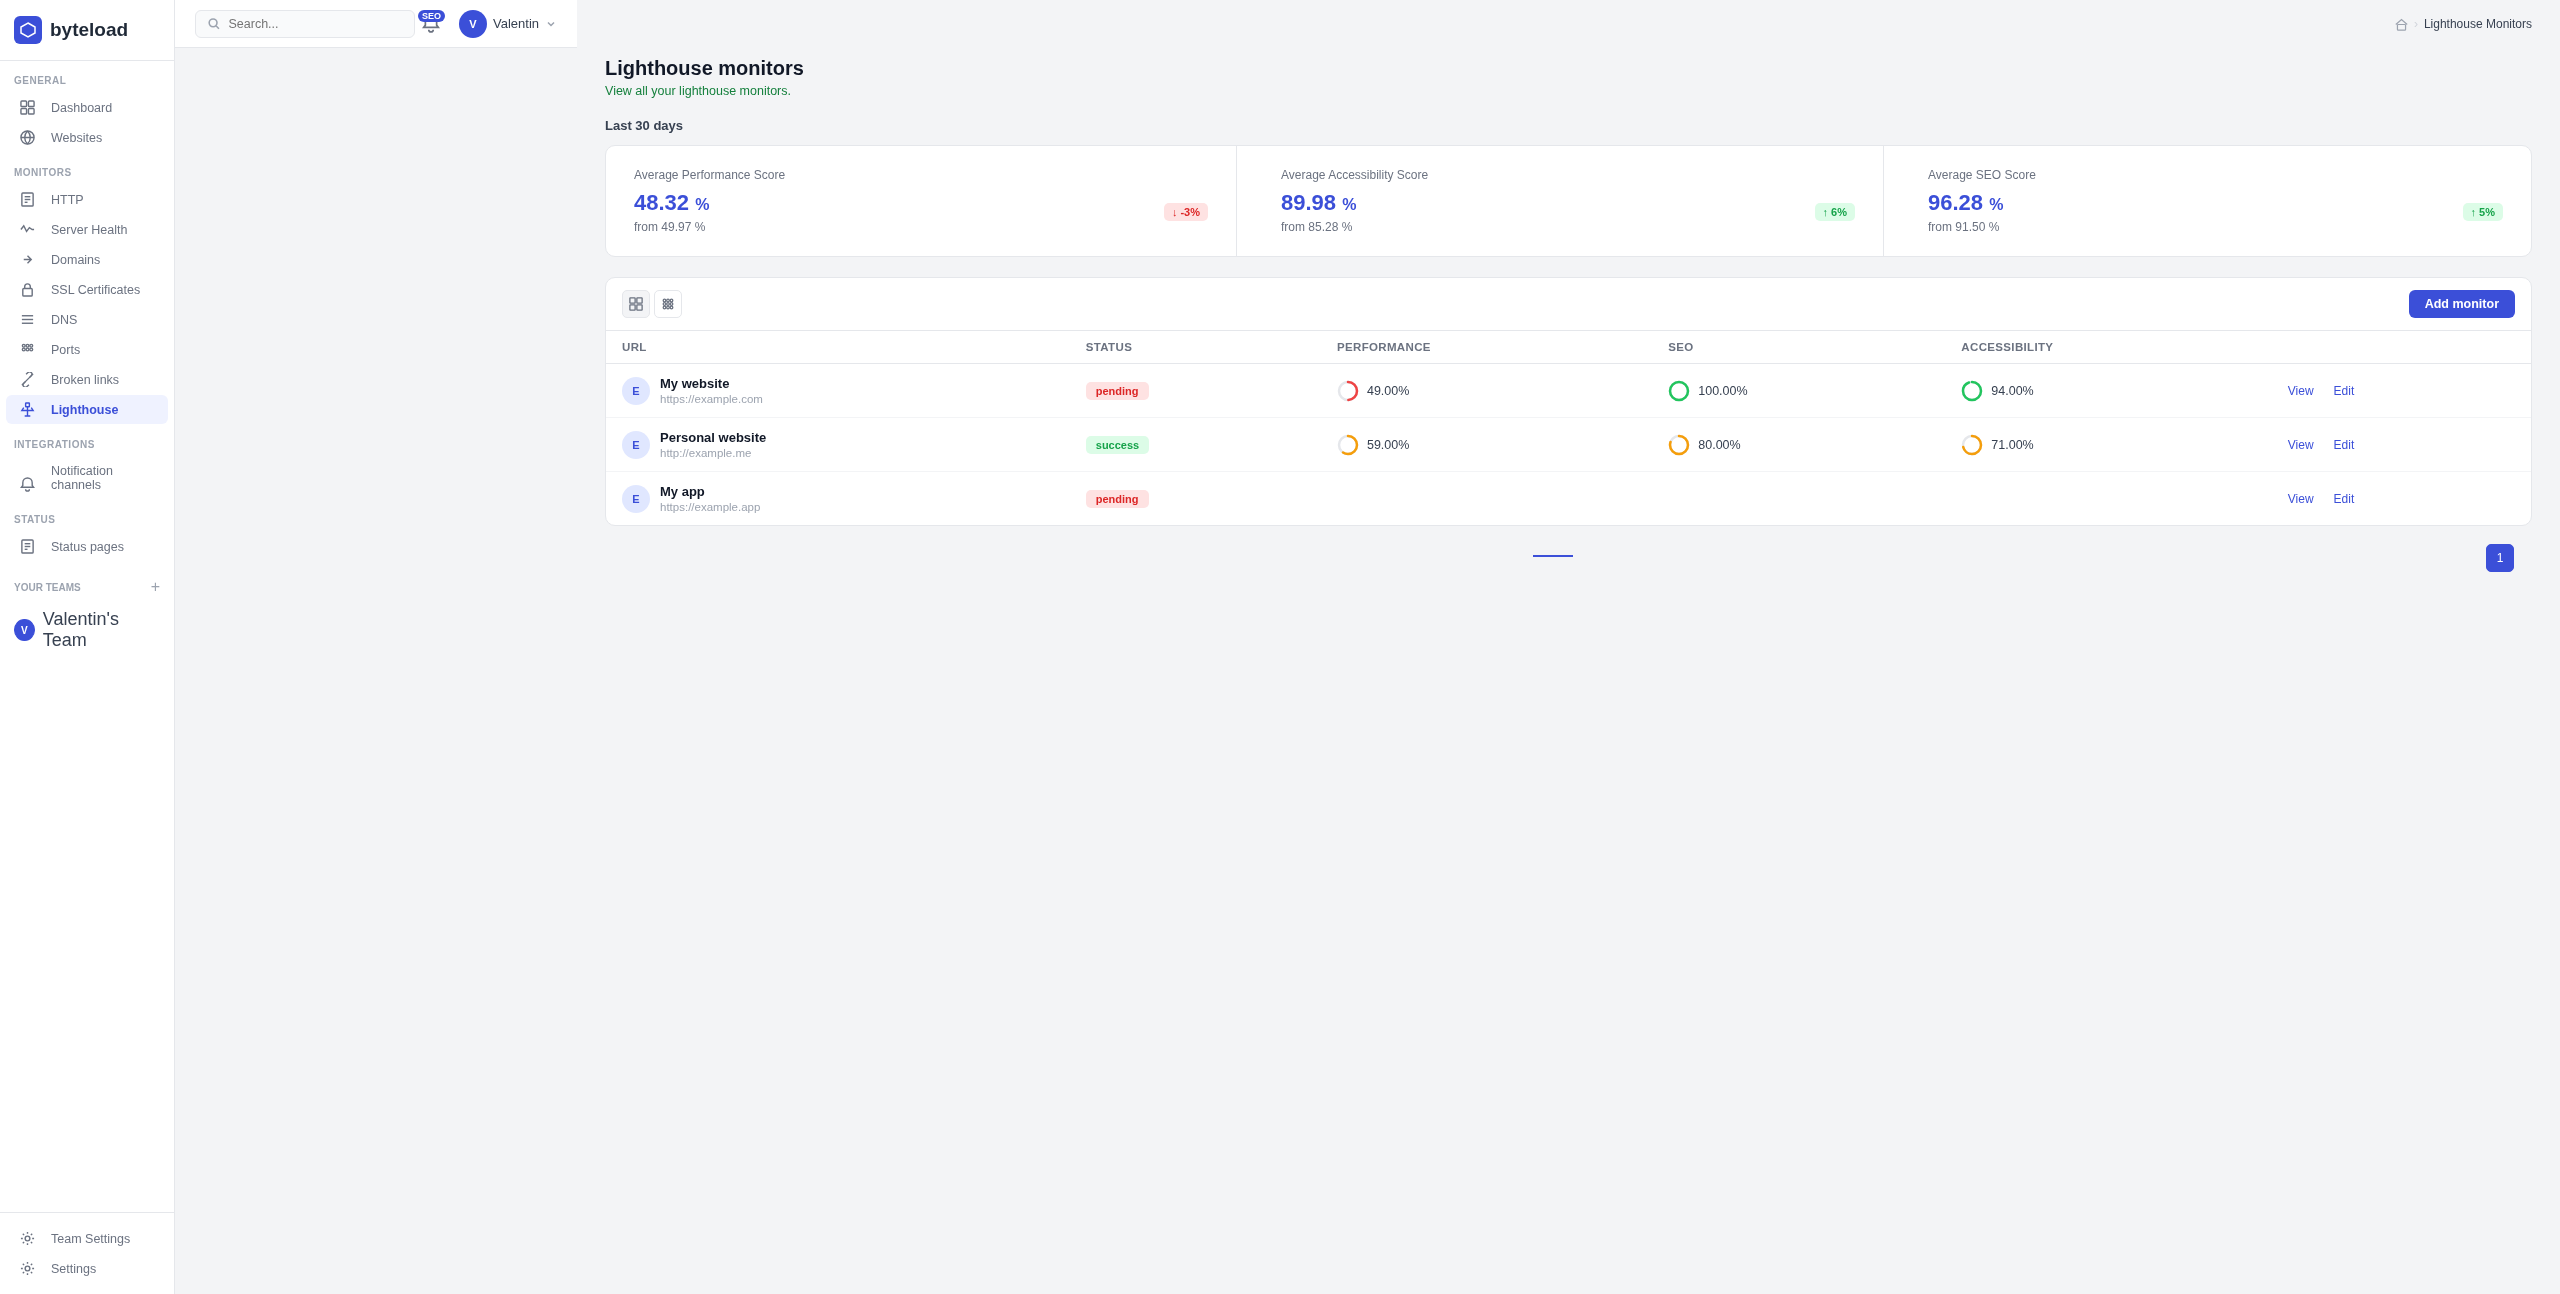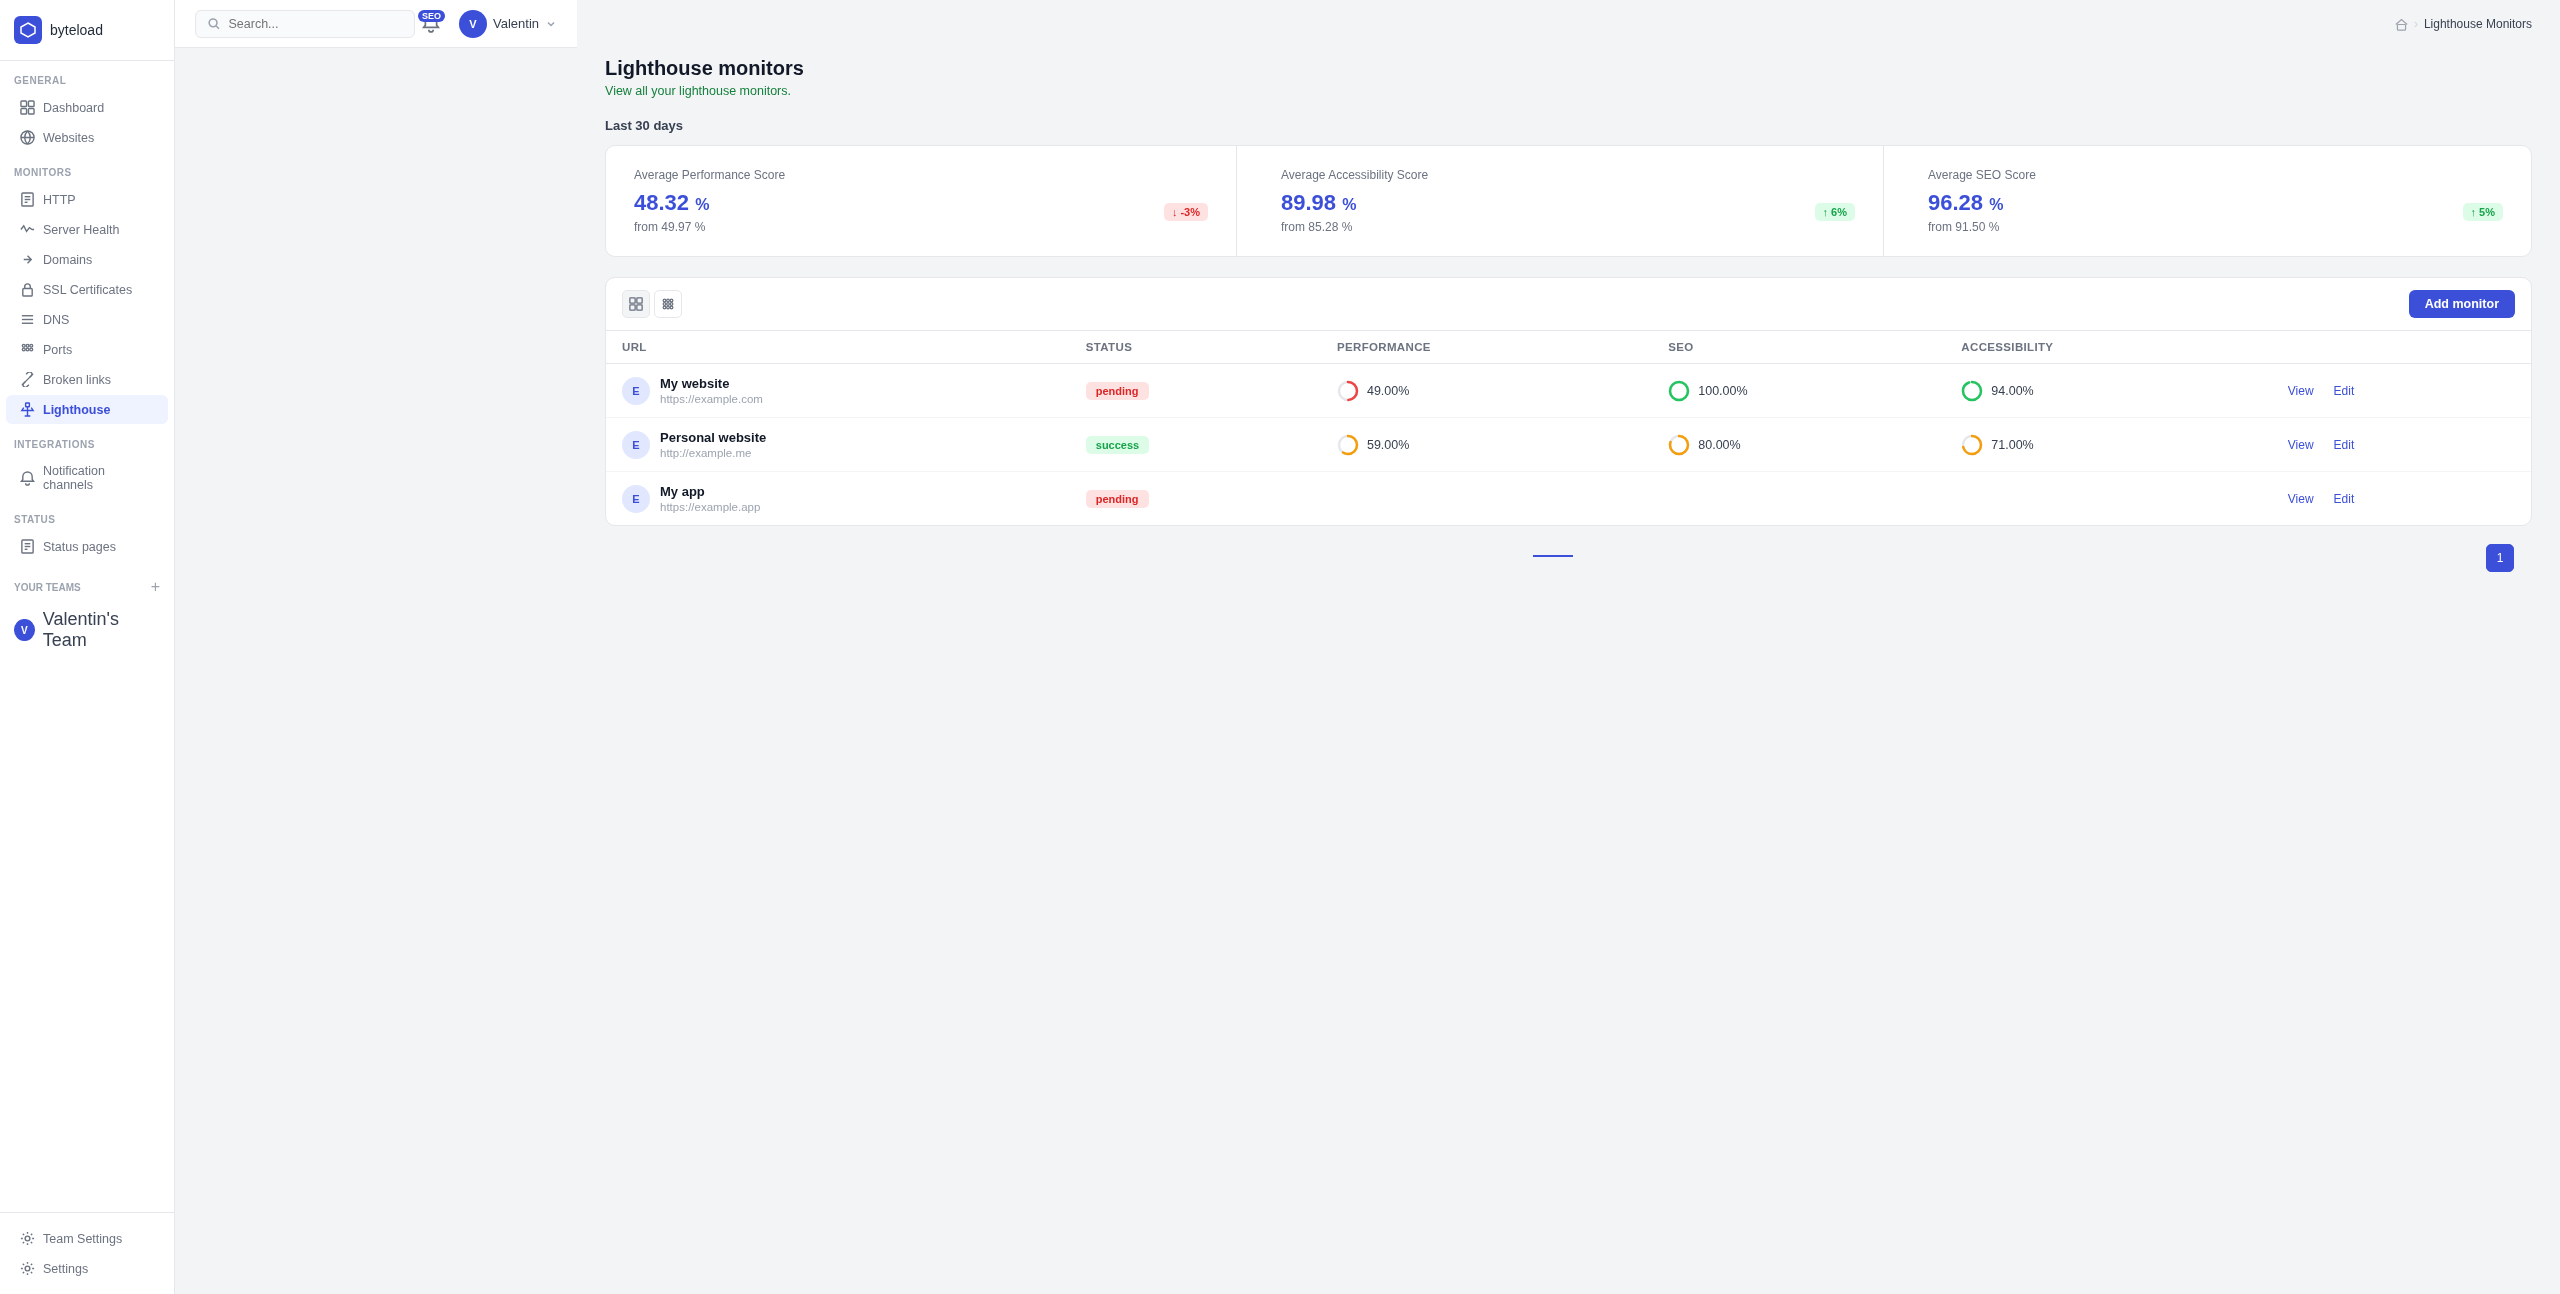--- a/index.html
+++ b/index.html
@@ -3,23 +3,23 @@
   <meta charset="utf-8">
   <style>
     * { box-sizing: border-box; margin: 0; padding: 0; }
     body { font-family: -apple-system, BlinkMacSystemFont, 'Segoe UI', sans-serif; background: #f3f4f6; display: flex; height: 100vh; overflow: hidden; font-size: 13px; color: #374151; }
 
     
     .sidebar { width: 175px; background: #fff; border-right: 1px solid #e5e7eb; display: flex; flex-direction: column; height: 100vh; overflow-y: auto; flex-shrink: 0; }
     .sidebar-logo { display: flex; align-items: center; gap: 8px; padding: 16px 14px; border-bottom: 1px solid #e5e7eb; }
     .logo-cube { width: 28px; height: 28px; background: #3b4fd8; border-radius: 6px; display: flex; align-items: center; justify-content: center; }
     .logo-cube svg { width: 16px; height: 16px; fill: white; }
-    .logo-text { font-weight: 400; font-size: 14px; color: #1f2937; }
+    .logo-text { font-weight: 700; font-size: 19px; color: #1f2937; }
     .sidebar-section-label { font-size: 10px; font-weight: 600; color: #9ca3af; text-transform: uppercase; letter-spacing: 0.05em; padding: 14px 14px 6px; }
-    .sidebar-item { display: flex; align-items: center; gap: 8px; padding: 7px 14px; cursor: pointer; border-radius: 6px; margin: 1px 6px; color: #6b7280; font-size: 12.5px; }
+    .sidebar-item { display: flex; align-items: flex-end; gap: 16px; padding: 7px 14px; cursor: pointer; border-radius: 6px; margin: 1px 6px; color: #6b7280; font-size: 12.5px; }
     .sidebar-item.active { background: #eff2ff; color: #3b4fd8; font-weight: 600; }
     .sidebar-item svg { width: 15px; height: 15px; flex-shrink: 0; }
     .sidebar-bottom { margin-top: auto; border-top: 1px solid #e5e7eb; padding: 10px 0; }
     .team-section { padding: 10px 0; }
     .team-header { display: flex; align-items: center; justify-content: space-between; padding: 6px 14px; }
     .team-label { font-size: 10px; font-weight: 600; color: #9ca3af; text-transform: uppercase; }
     .team-add { color: #9ca3af; font-size: 16px; cursor: pointer; }
     .team-item { display: flex; align-items: center; gap: 8px; padding: 7px 14px; cursor: pointer; }
     .team-avatar { width: 22px; height: 22px; border-radius: 50%; background: #3b4fd8; color: white; font-size: 10px; display: flex; align-items: center; justify-content: center; font-weight: 600; border: 1.5px solid #3b4fd8; }
     .team-name { font-size: 18px; color: #374151; font-weight: 500; }

